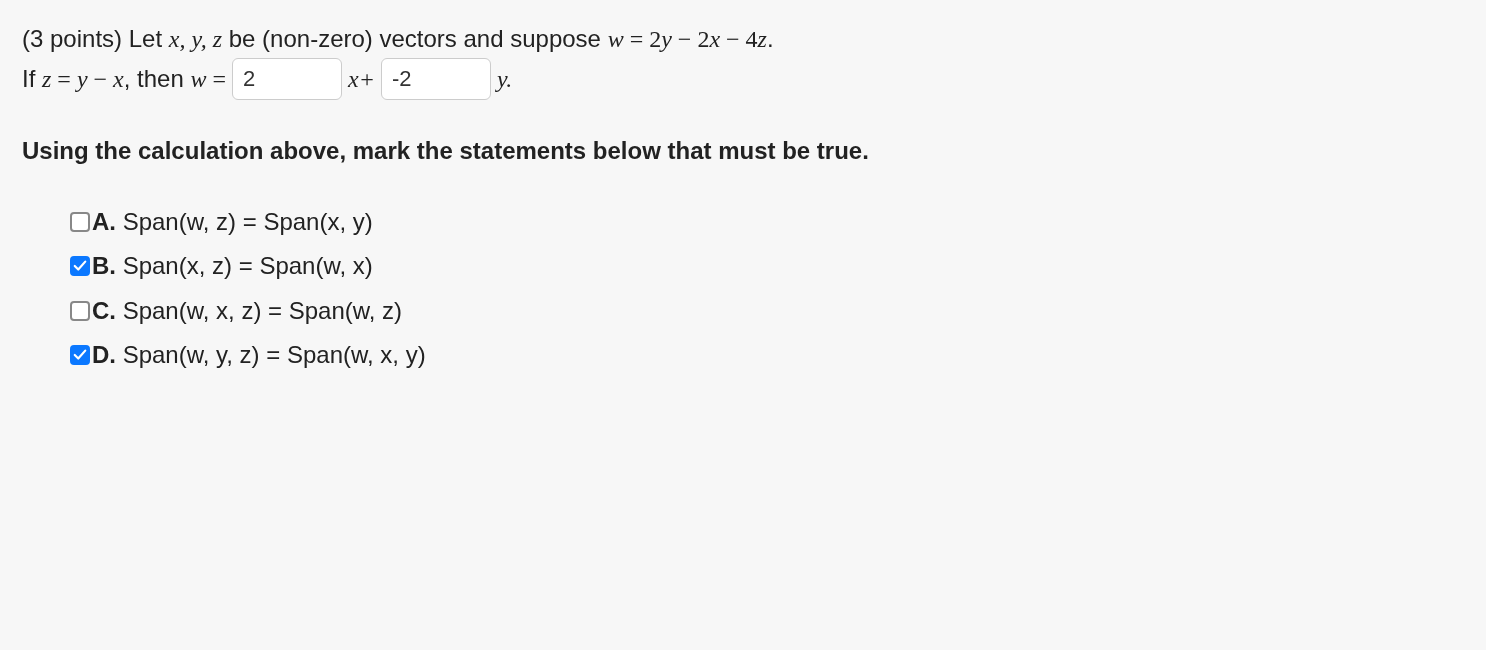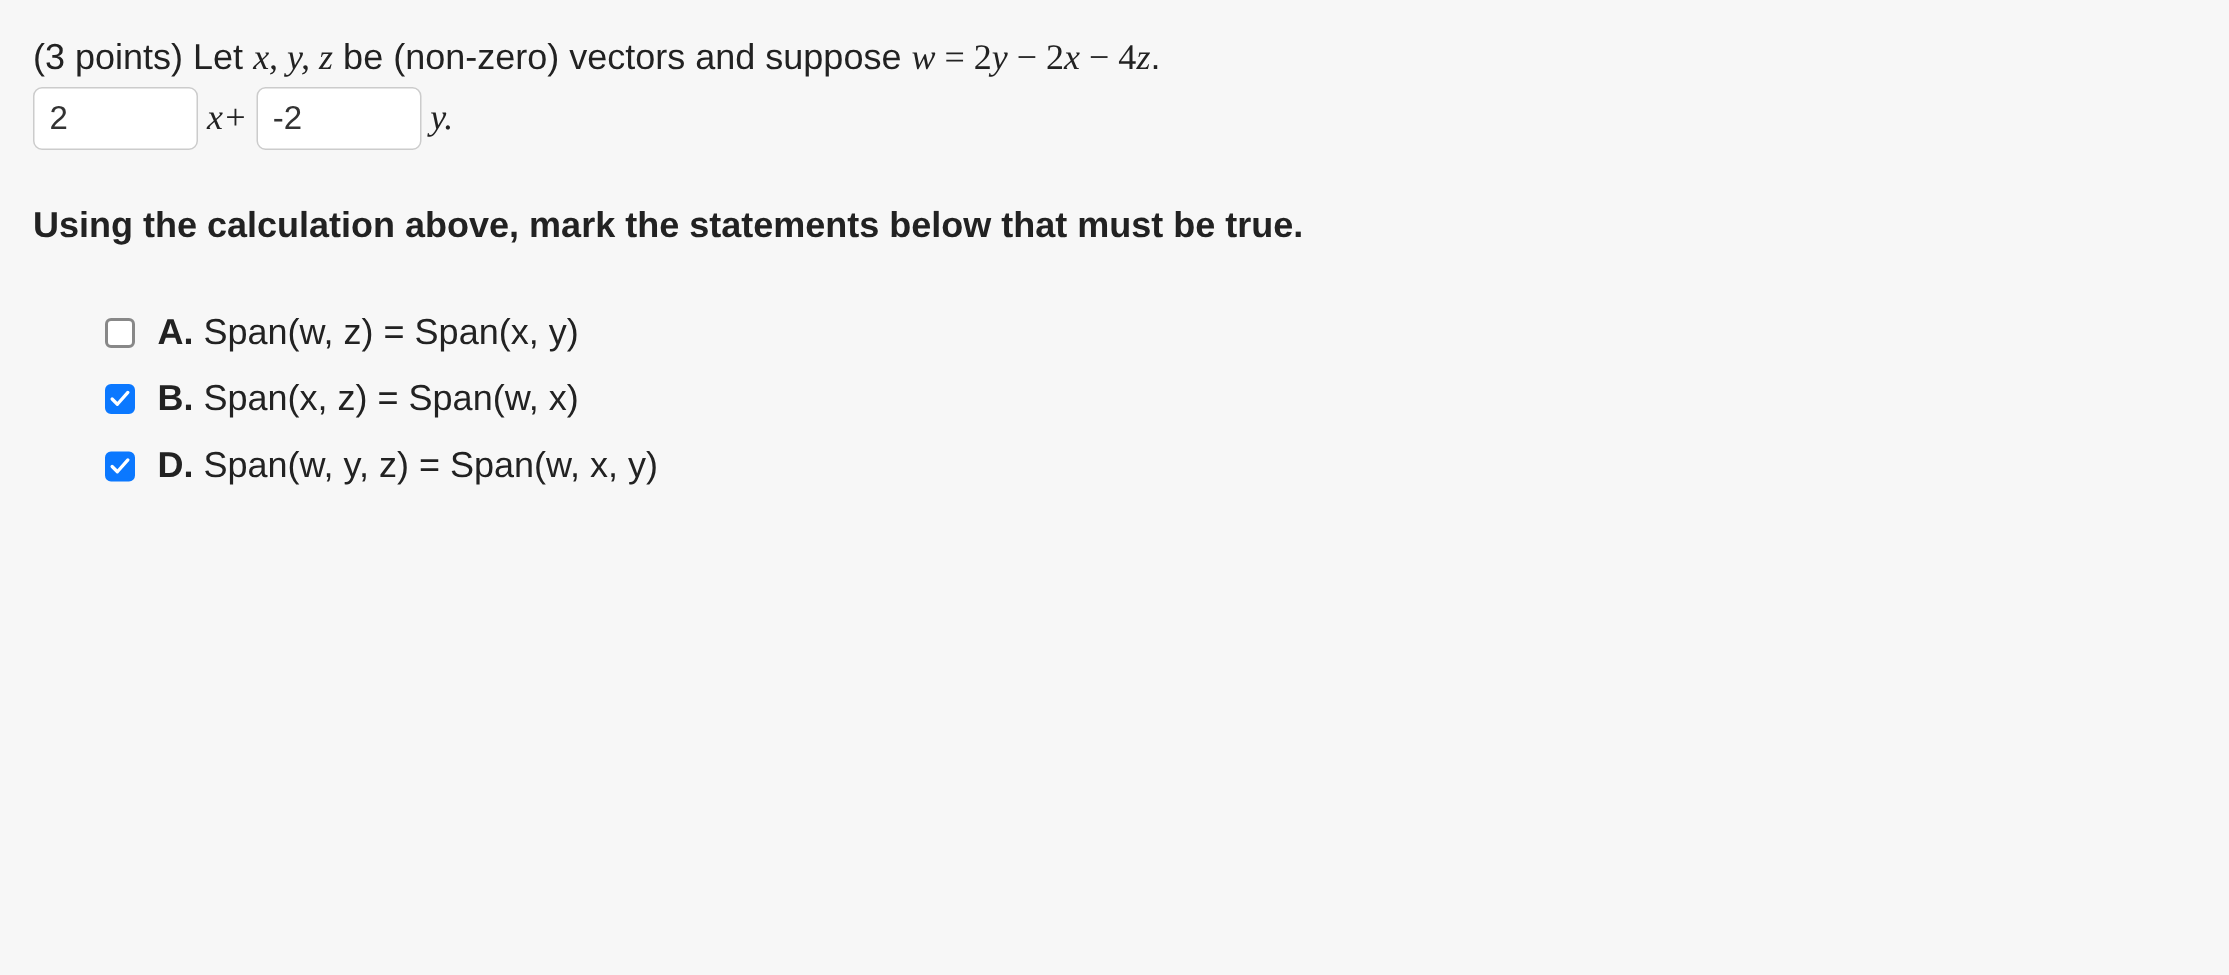--- a/index.html
+++ b/index.html
@@ -51,21 +51,21 @@
       font-weight: bold;
     }
     .choices {
       display: flex;
       flex-direction: column;
       gap: 6px;
     }
     .choice-row {
       display: flex;
       align-items: center;
-      gap: 15px;
+      gap: 2px;
       padding-left: 48px;
     }
     .quiz-checkbox {
       width: 20px;
       height: 20px;
       border: 2px solid #888;
       border-radius: 4px;
       display: inline-flex;
       align-items: center;
       justify-content: center;
@@ -95,20 +95,21 @@
 </head>
 <body>
 
 <div class="question-block">
 
   <div class="problem-statement">
     <span>(3 points) Let </span><span class="math">x, y, z</span><span> be (non-zero) vectors and suppose </span><span class="math">w</span><span class="math-upright"> = </span><span class="math-upright">2</span><span class="math">y</span><span class="math-upright"> − 2</span><span class="math">x</span><span class="math-upright"> − 4</span><span class="math">z</span><span>.</span>
   </div>
 
   <div class="equation-row">
+    <span><span>If </span><span class="math">z</span><span class="math-upright"> = </span><span class="math">y</span><span class="math-upright"> − </span><span class="math">x</span><span>, then </span><span class="math">w</span><span class="math-upright"> = </span></span>
     <input type="text" value="2" style="">
     <span class="math">x+</span>
     <input type="text" value="-2" style="">
     <span class="math">y.</span>
   </div>
 
   <div class="instruction">Using the calculation above, mark the statements below that must be true.</div>
 
   <div class="choices">
 
@@ -121,20 +122,26 @@
 
     <div class="choice-row">
       <span class="quiz-checkbox checked">
         <svg viewBox="0 0 16 16">
             <path d="M2 8 L6 12 L14 3" stroke="#fff" stroke-width="2.5" fill="none" stroke-linecap="round" stroke-linejoin="round"></path>
           </svg>
       </span>
       <span class="choice-label"><span class="choice-letter">B.</span><span> Span(x, z) = Span(w, x)</span></span>
     </div>
 
+    <div class="choice-row">
+      <span class="quiz-checkbox">
+        
+      </span>
+      <span class="choice-label"><span class="choice-letter">C.</span><span> Span(w, x, z) = Span(w, z)</span></span>
+    </div>
 
     <div class="choice-row">
       <span class="quiz-checkbox checked">
         <svg viewBox="0 0 16 16">
             <path d="M2 8 L6 12 L14 3" stroke="#fff" stroke-width="2.5" fill="none" stroke-linecap="round" stroke-linejoin="round"></path>
           </svg>
       </span>
       <span class="choice-label"><span class="choice-letter">D.</span><span> Span(w, y, z) = Span(w, x, y)</span></span>
     </div>
 

